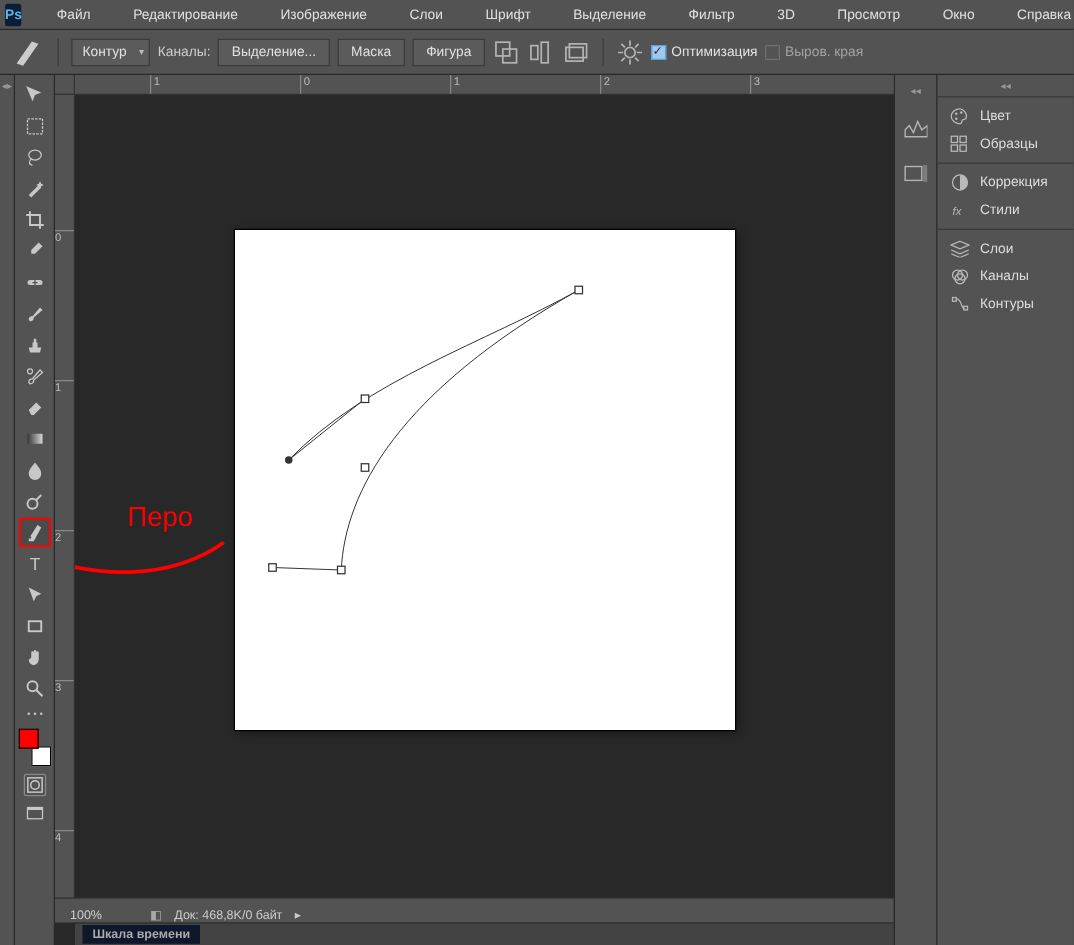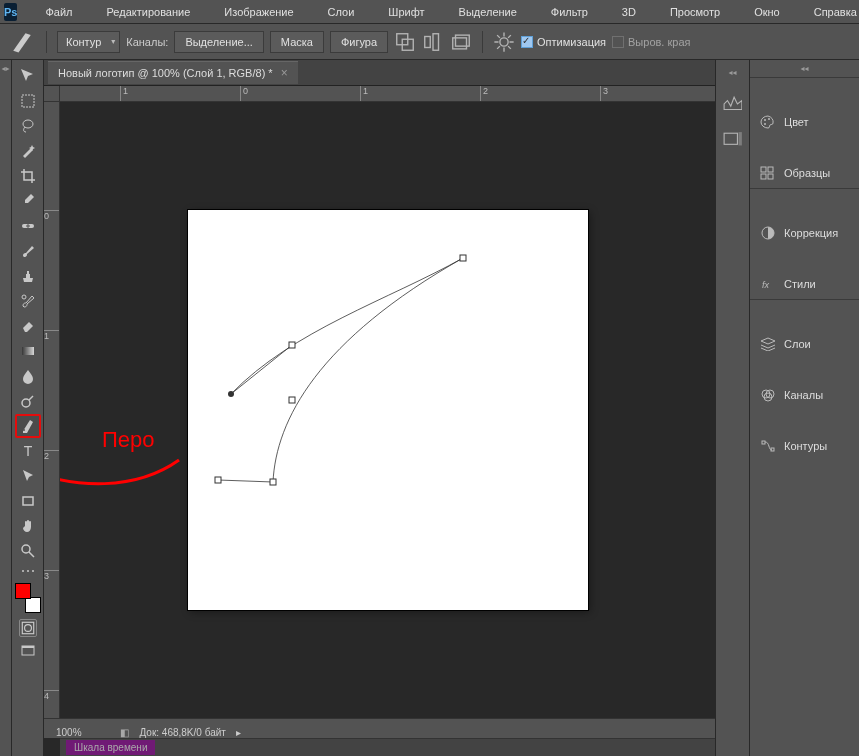--- a/index.html
+++ b/index.html
@@ -47,28 +47,28 @@
     .ruler-v { width:16px; background:#535353; border-right:1px solid #333; position:relative; font-size:9px; color:#bbb; overflow:hidden; }
     .ruler-v .tick { position:absolute; left:0; width:16px; border-top:1px solid #888; padding-top:1px; line-height:9px; text-align:left; }
     .ruler-corner { width:16px; height:16px; background:#535353; position:absolute; border-right:1px solid #333; border-bottom:1px solid #333; }
     .canvas-wrap { flex:1; display:flex; position:relative; background:#282828; }
     .canvas-scroll { flex:1; position:relative; overflow:hidden; }
     .canvas { position:absolute; background:#fff; box-shadow: 0 0 0 1px #000, 2px 2px 8px rgba(0,0,0,.4); }
     
     .statusbar { height:20px; background:#535353; display:flex; align-items:flex-end; padding:0 6px; gap:10px; border-top:1px solid #333; font-size:10px; color:#ccc; }
     .zoom-field { width:60px; padding-left:6px; }
     .timeline-tab { height:18px; background:#434343; padding:0 6px; display:flex; align-items:center; border-top:1px solid #333; margin-left:16px; }
-    .timeline-tab span { font-size:10px; color:#aaa; padding:2px 8px; background:#701a75; }
+    .timeline-tab span { font-size:10px; color:#aaa; padding:2px 8px; background:#0f172a;font-weight:bold; }
     
     .right-rail { width:34px; background:#535353; border-left:1px solid #282828; display:flex; flex-direction:column; padding-top:8px; gap:18px; align-items:center; }
     .rail-icon { width:20px; height:18px; opacity:.8; }
     
     .panels { width: 110px; background: #535353; border-left: 1px solid #282828; display:flex; flex-direction:column; padding-top:4px; }
     .panel-group { border-top:1px solid #3a3a3a; padding:4px 0; }
-    .panel-item { display:flex; align-items:center; padding:4px 10px; gap:8px; font-size:11px; color:#ddd;margin-top:29px; }
+    .panel-item { display:flex; align-items:center; padding:4px 10px; gap:8px; font-size:11px; color:#ddd; }
     .panel-icon { width:16px; height:14px; opacity:.85; display:flex; align-items:center; justify-content:flex-start; }
     
     .annotation-label { position:absolute; color:#f00; font-size:22px; font-weight:400; pointer-events:none; font-family: Arial, sans-serif; }
     .annotation-arrow { position:absolute; pointer-events:none; }
   </style>
 </head>
 <body>
 
 <div class="titlebar">
   <div class="ps-logo">Ps</div>
@@ -277,26 +277,20 @@
       </div>
     <div class="tool">
         <svg viewBox="0 0 16 16">
           <rect x="2" y="3" width="12" height="9" fill="none" stroke="#ddd"></rect>
           <rect x="2" y="3" width="12" height="2" fill="#ddd"></rect>
         </svg>
       </div>
   </div>
 
   <div class="doc-area">
-    <div class="doc-tabs">
-      <div class="doc-tab">
-        <span>Новый логотип @ 100% (Слой 1, RGB/8) *</span>
-        <span class="close">×</span>
-      </div>
-    </div>
     <div style="position:relative;">
       <div class="ruler-corner"></div>
       <div class="ruler-h">
         <div class="tick" style="left:60px">1</div>
         <div class="tick" style="left:180px">0</div>
         <div class="tick" style="left:300px">1</div>
         <div class="tick" style="left:420px">2</div>
         <div class="tick" style="left:540px">3</div>
       </div>
     </div>

